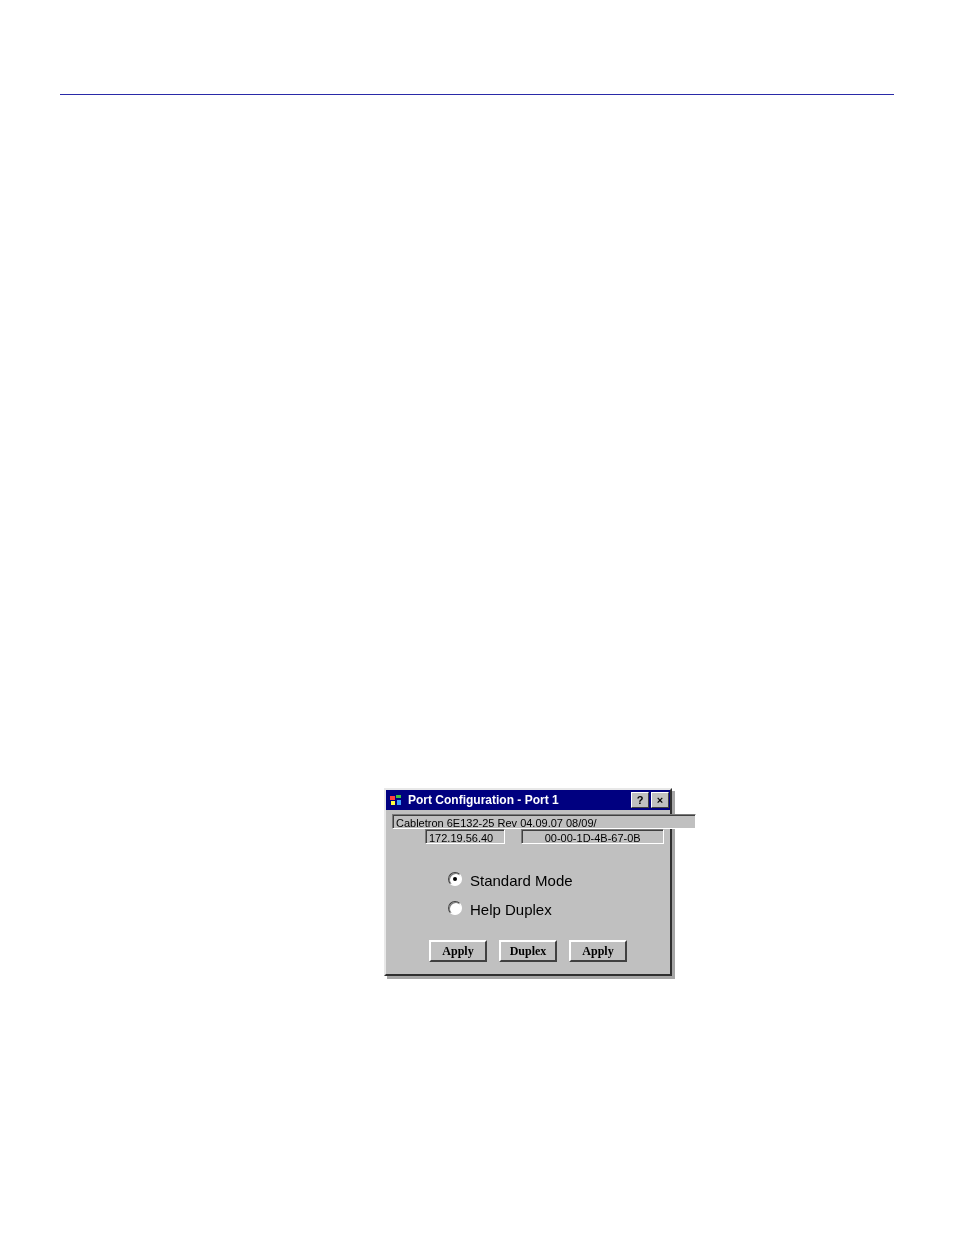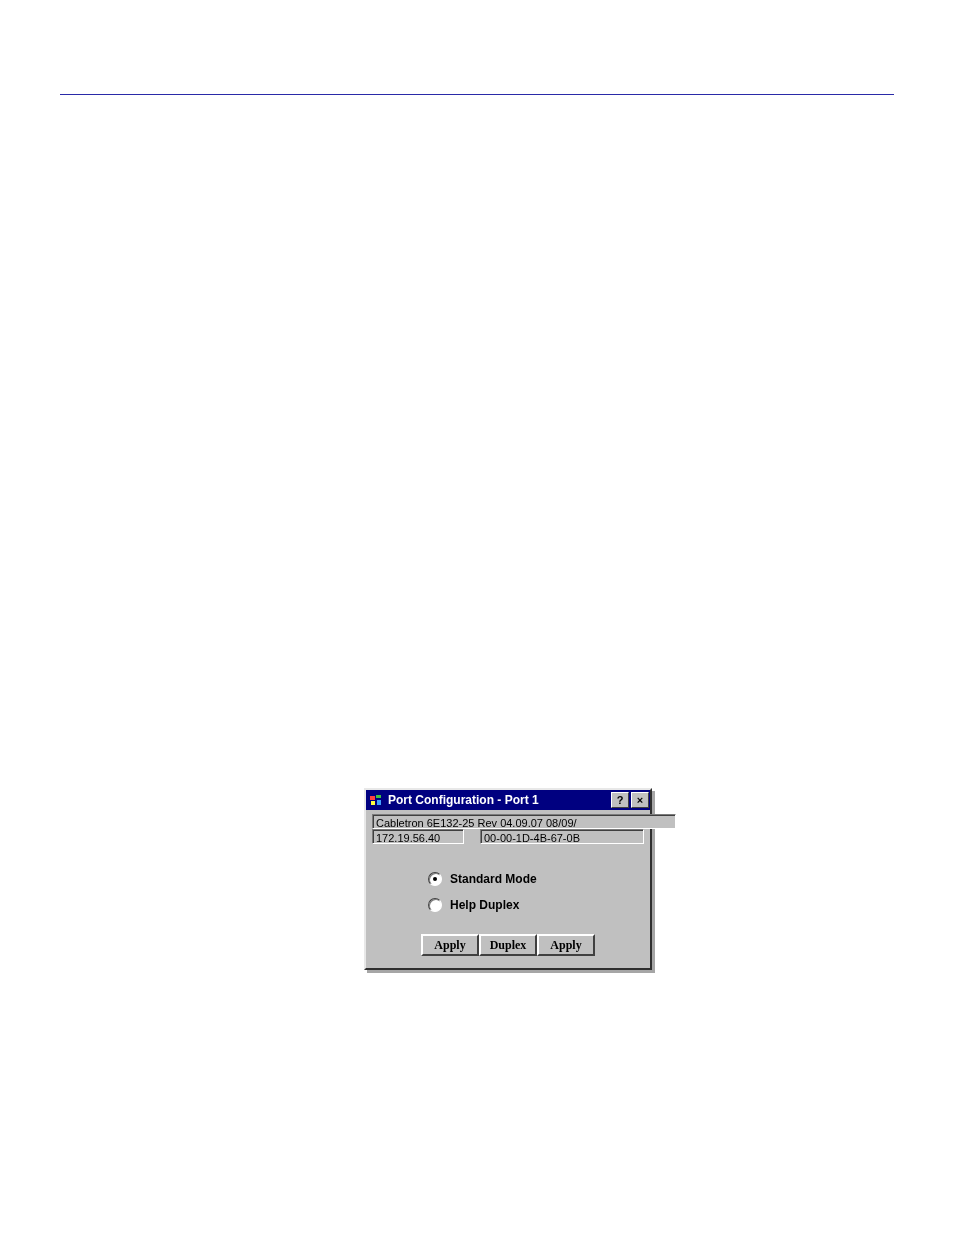--- a/index.html
+++ b/index.html
@@ -18,21 +18,21 @@
     left: 60px;
     right: 60px;
     top: 94px;
     height: 0;
     border-top: 1px solid #2a2aa8;
   }
 
   
   .dialog {
     position: absolute;
-    left: 364px;
+    left: 384px;
     top: 788px;
     width: 288px;
     box-sizing: border-box;
     background: #c0c0c0;
     border-top: 2px solid #e8e8e8;
     border-left: 2px solid #e8e8e8;
     border-right: 2px solid #2f2f2f;
     border-bottom: 2px solid #2f2f2f;
     box-shadow: 3px 3px 0 rgba(0,0,0,0.35);
   }
@@ -84,20 +84,21 @@
 
   
   .client {
     padding: 4px 6px 12px 6px;
   }
 
   
   .info-row {
     display: flex;
     gap: 16px;
+    margin-left: 33px;
   }
   .info-box {
     background: #c0c0c0;
     border-top: 1px solid #7b7b7b;
     border-left: 1px solid #7b7b7b;
     border-right: 1px solid #fff;
     border-bottom: 1px solid #fff;
     box-shadow: inset 1px 1px 0 #404040;
     color: #000;
     font-size: 11px;
@@ -109,36 +110,37 @@
     overflow: hidden;
   }
   .info-box.full {
     width: 304px;
   }
   .info-box.half-left {
     width: 106px;
   }
   .info-box.half-right {
     width: 190px;
+    text-align: center;
   }
   .info-rows {
     margin-bottom: 28px;
   }
 
   
   .radios {
     margin-left: 56px;
     margin-bottom: 22px;
   }
   .radio-row {
     display: flex;
     align-items: flex-start;
     margin-bottom: 12px;
-    font-size: 12px;
-    font-weight: 700;
+    font-size: 15px;
+    font-weight: 400;
     color: #000;
   }
   .radio-btn {
     width: 12px;
     height: 12px;
     border-radius: 50%;
     background: #fff;
     border-top: 1px solid #404040;
     border-left: 1px solid #404040;
     border-right: 1px solid #fff;
@@ -153,20 +155,21 @@
     width: 4px;
     height: 4px;
     border-radius: 50%;
     background: #000;
   }
 
   
   .btn-row {
     display: flex;
     justify-content: center;
+    gap: 12px;
   }
   .w95-btn {
     min-width: 58px;
     height: 22px;
     background: #c0c0c0;
     border-top: 2px solid #fff;
     border-left: 2px solid #fff;
     border-right: 2px solid #404040;
     border-bottom: 2px solid #404040;
     font-size: 12px;

